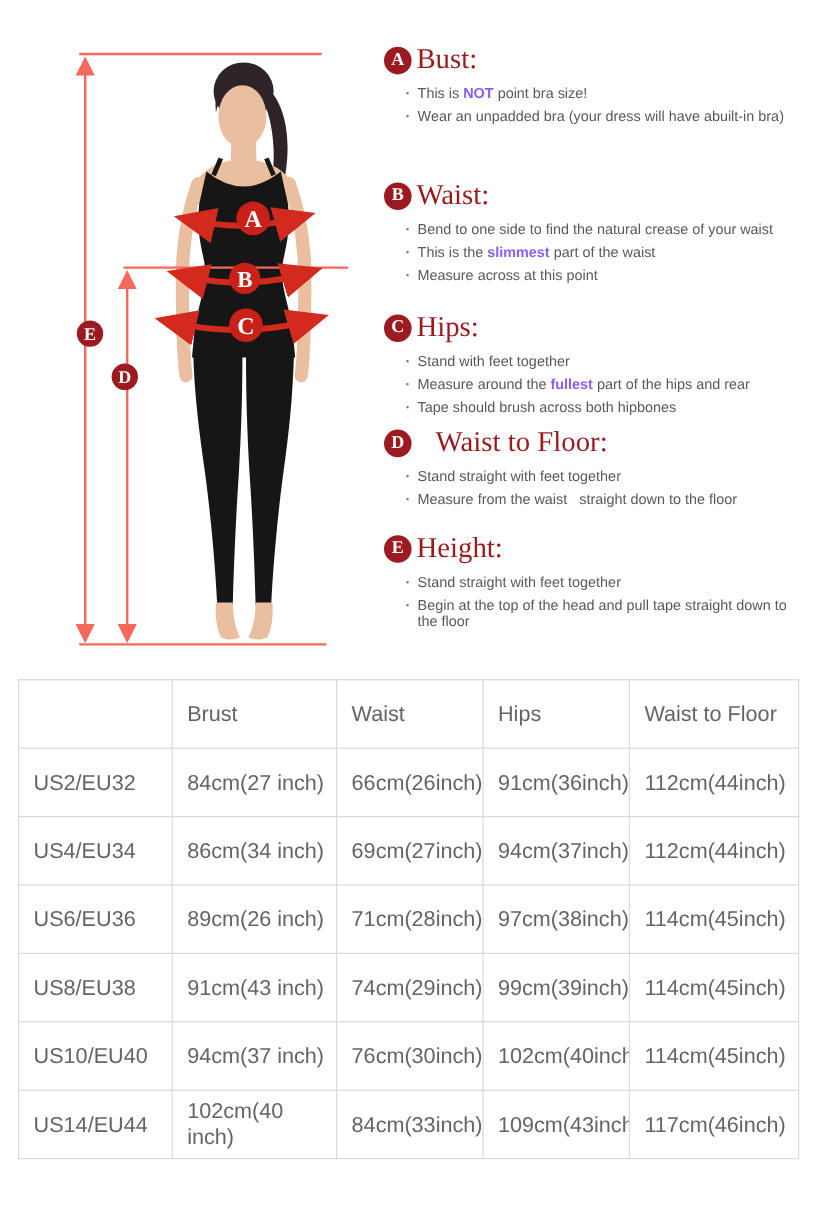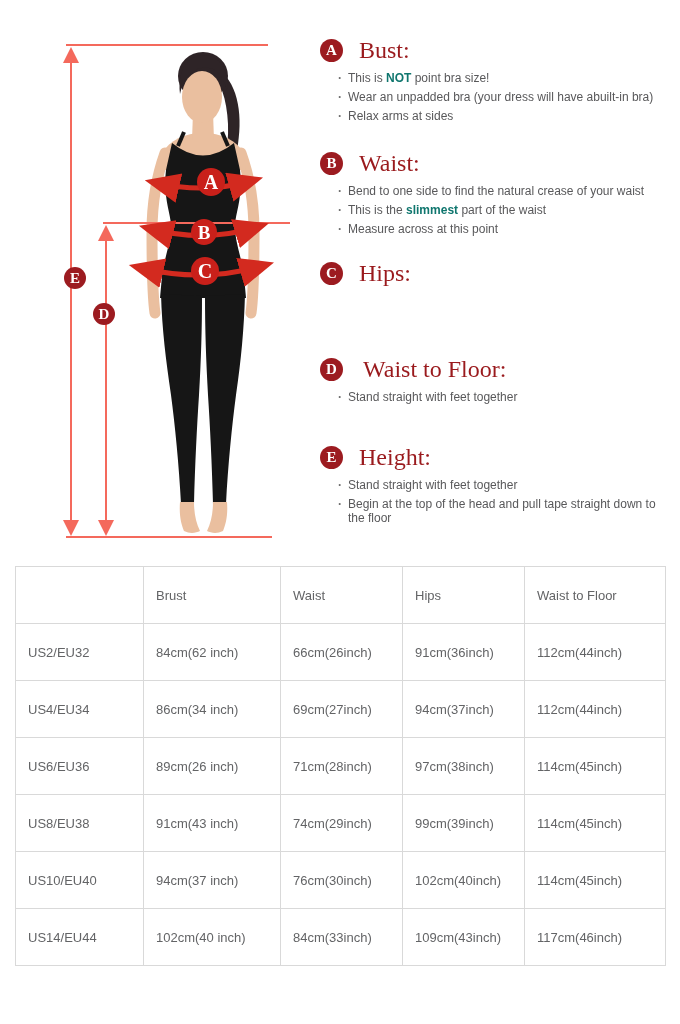--- a/index.html
+++ b/index.html
@@ -10,30 +10,30 @@
   .figure-wrap{position:absolute;left:0;top:0;width:310px;height:560px;}
   .figure-wrap svg{position:absolute;left:0;top:0;}
 
   
   .instructions{position:absolute;left:310px;top:0;width:368px;height:560px;}
   .section{position:absolute;left:0;width:368px;}
   .sec-head{display:flex;align-items:center;height:28px;}
   .badge{flex:0 0 auto;width:23px;height:23px;margin-left:10px;border-radius:50%;
          background:#9c1b20;color:#fff;font-family:"Liberation Serif",serif;font-weight:bold;
          font-size:15px;line-height:23px;text-align:center;}
-  .sec-title{font-family:"Liberation Serif",serif;color:#9a1a1d;font-size:24px;margin-left:16px;white-space:nowrap;}
+  .sec-title{font-family:"Liberation Serif",serif;color:#9a1a1d;font-size:24px;margin-left:4px;white-space:nowrap;}
   .sec-title.indent{margin-left:20px;}
   ul.bullets{list-style:none;margin:7px 0 0 0;padding:0 0 0 38px;width:324px;}
   ul.bullets li{position:relative;font-size:12px;color:#58585a;line-height:14px;margin-bottom:5px;white-space:pre-wrap;}
   ul.bullets li::before{content:"\00b7";position:absolute;left:-10px;top:0;color:#6e6e6e;font-weight:bold;}
-  ul.bullets b{color:#0f766e;font-weight:bold;}
+  ul.bullets b{color:#8b5cf6;font-weight:bold;}
 
   
   table.size{position:absolute;left:15px;top:566px;width:650px;border-collapse:collapse;table-layout:fixed;
-             font-size:13px;color:#636466;background:#fff;}
+             font-size:18px;color:#636466;background:#fff;}
   table.size th,table.size td{border:1px solid #d9d9d9;height:56px;padding:0 4px 0 12px;
              text-align:left;vertical-align:middle;font-weight:normal;overflow:hidden;}
 </style>
 </head>
 <body>
 
 <div class="page">
 
   <div class="figure-wrap">
     <svg width="310" height="560" viewBox="0 0 310 560">
@@ -104,50 +104,55 @@
   <div class="instructions">
 
     <div class="section" style="top:36px">
       <div class="sec-head">
         <span class="badge">A</span>
         <span class="sec-title">Bust:</span>
       </div>
       <ul class="bullets">
         <li><span>This is </span><b>NOT</b><span> point bra size!</span></li>
         <li><span>Wear an unpadded bra (your dress will have abuilt-in bra)</span><b></b><span></span></li>
-        <li><span>Relax arms at sides</span><b></b><span></span></li>
       </ul>
     </div>
 
     <div class="section" style="top:149px">
       <div class="sec-head">
         <span class="badge">B</span>
         <span class="sec-title">Waist:</span>
       </div>
       <ul class="bullets">
         <li><span>Bend to one side to find the natural crease of your waist</span><b></b><span></span></li>
         <li><span>This is the </span><b>slimmest</b><span> part of the waist</span></li>
         <li><span>Measure across at this point</span><b></b><span></span></li>
       </ul>
     </div>
 
     <div class="section" style="top:259px">
       <div class="sec-head">
         <span class="badge">C</span>
         <span class="sec-title">Hips:</span>
       </div>
+      <ul class="bullets">
+        <li><span>Stand with feet together</span><b></b><span></span></li>
+        <li><span>Measure around the </span><b>fullest</b><span> part of the hips and rear</span></li>
+        <li><span>Tape should brush across both hipbones</span><b></b><span></span></li>
+      </ul>
     </div>
 
     <div class="section" style="top:355px">
       <div class="sec-head">
         <span class="badge">D</span>
         <span class="sec-title indent">Waist to Floor:</span>
       </div>
       <ul class="bullets">
         <li><span>Stand straight with feet together</span><b></b><span></span></li>
+        <li><span>Measure from the waist   straight down to the floor</span><b></b><span></span></li>
       </ul>
     </div>
 
     <div class="section" style="top:443px">
       <div class="sec-head">
         <span class="badge">E</span>
         <span class="sec-title">Height:</span>
       </div>
       <ul class="bullets">
         <li><span>Stand straight with feet together</span><b></b><span></span></li>
@@ -170,21 +175,21 @@
         <th></th>
         <th>Brust</th>
         <th>Waist</th>
         <th>Hips</th>
         <th>Waist to Floor</th>
       </tr>
     </thead>
     <tbody>
       <tr>
         <td>US2/EU32</td>
-        <td>84cm(62 inch)</td>
+        <td>84cm(27 inch)</td>
         <td>66cm(26inch)</td>
         <td>91cm(36inch)</td>
         <td>112cm(44inch)</td>
       </tr>
       <tr>
         <td>US4/EU34</td>
         <td>86cm(34 inch)</td>
         <td>69cm(27inch)</td>
         <td>94cm(37inch)</td>
         <td>112cm(44inch)</td>

